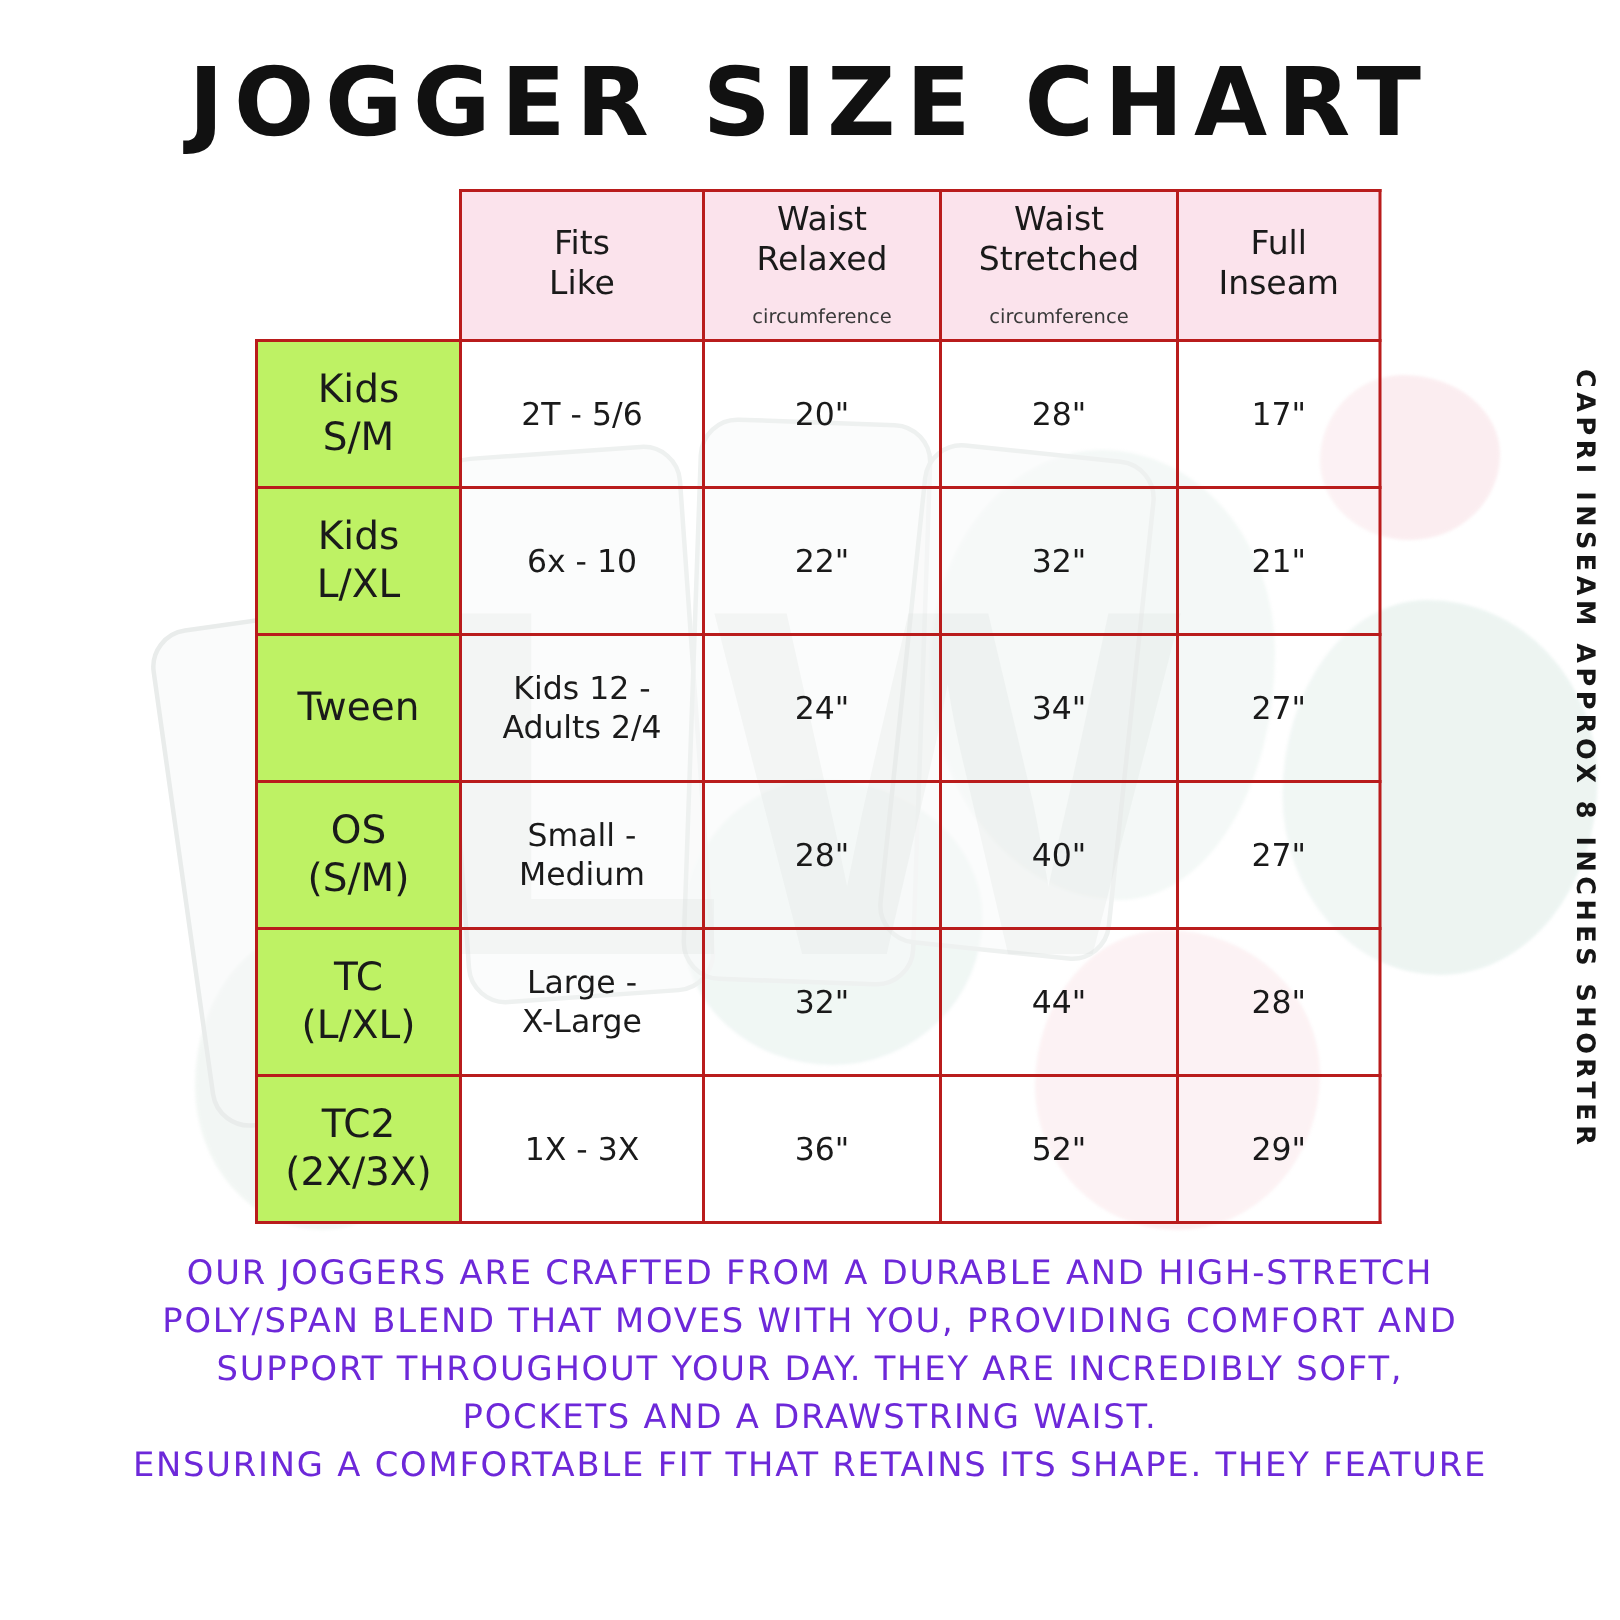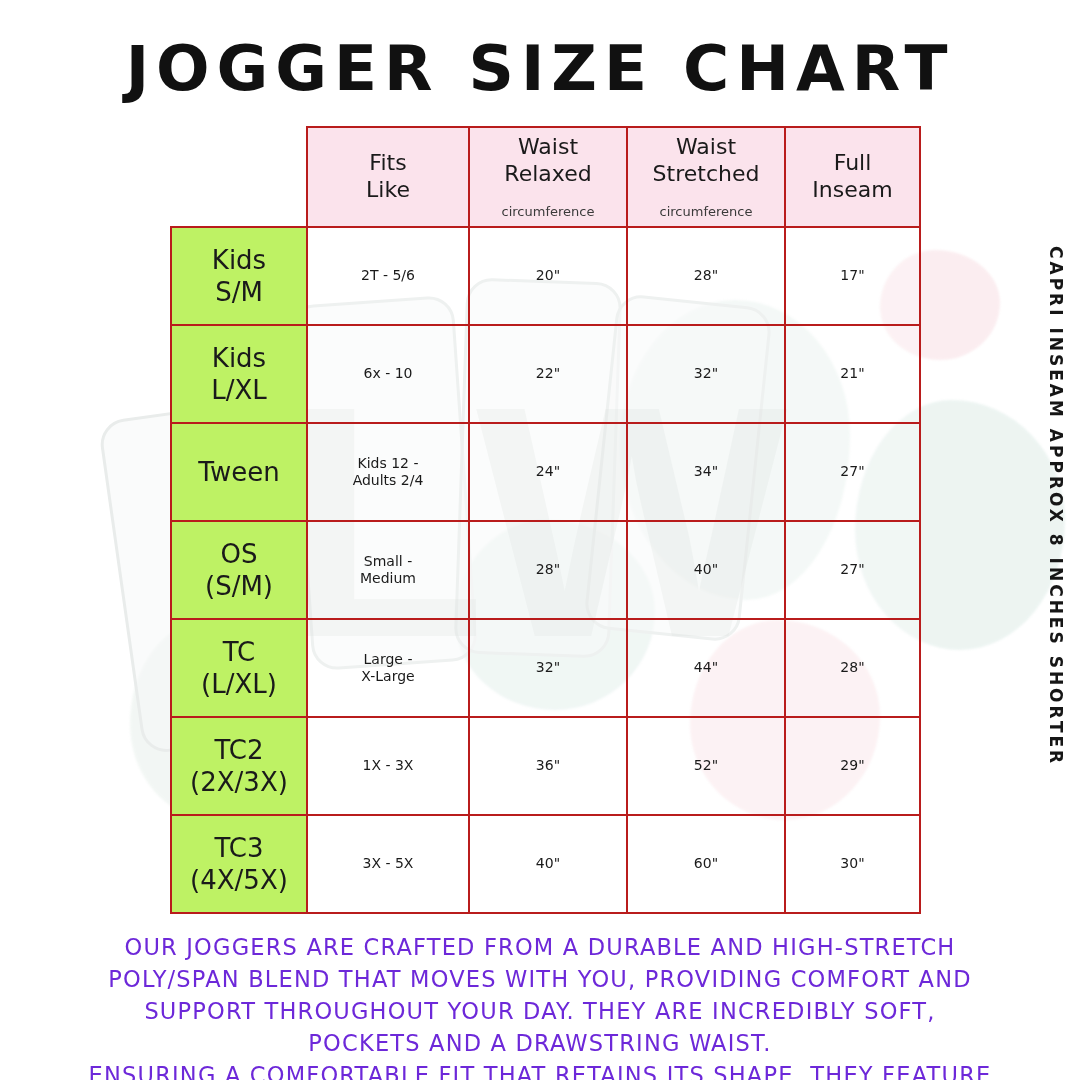--- a/index.html
+++ b/index.html
@@ -138,21 +138,21 @@
     color: #3a3a3a;
   }
   td.row-head {
     background: #bef264;
     font-size: 26px;
     height: 96px;
     line-height: 1.25;
     width: 135px;
   }
   td.cell {
-    font-size: 14px;
+    font-size: 21px;
     height: 96px;
     line-height: 1.25;
     background: rgba(255,255,255,0.25);
   }
   .col-fits { width: 160px; }
   .col-wr   { width: 156px; }
   .col-ws   { width: 156px; }
   .col-fi   { width: 133px; }
 
   .side-note {
@@ -300,33 +300,20 @@
             <span>(2X/3X)</span>
           </td>
           <td class="cell">
             <span>1X - 3X</span><br>
             <span></span>
           </td>
           <td class="cell">36"</td>
           <td class="cell">52"</td>
           <td class="cell">29"</td>
         </tr>
-        <tr>
-          <td class="row-head">
-            <span>TC3</span><br>
-            <span>(4X/5X)</span>
-          </td>
-          <td class="cell">
-            <span>3X - 5X</span><br>
-            <span></span>
-          </td>
-          <td class="cell">40"</td>
-          <td class="cell">60"</td>
-          <td class="cell">30"</td>
-        </tr>
       </tbody>
     </table>
 
     <div class="side-note">CAPRI INSEAM APPROX 8 INCHES SHORTER</div>
   </div>
 
   <div class="footer">
     <div>OUR JOGGERS ARE CRAFTED FROM A DURABLE AND HIGH-STRETCH</div>
     <div>POLY/SPAN BLEND THAT MOVES WITH YOU, PROVIDING COMFORT AND</div>
     <div>SUPPORT THROUGHOUT YOUR DAY. THEY ARE INCREDIBLY SOFT,</div>

